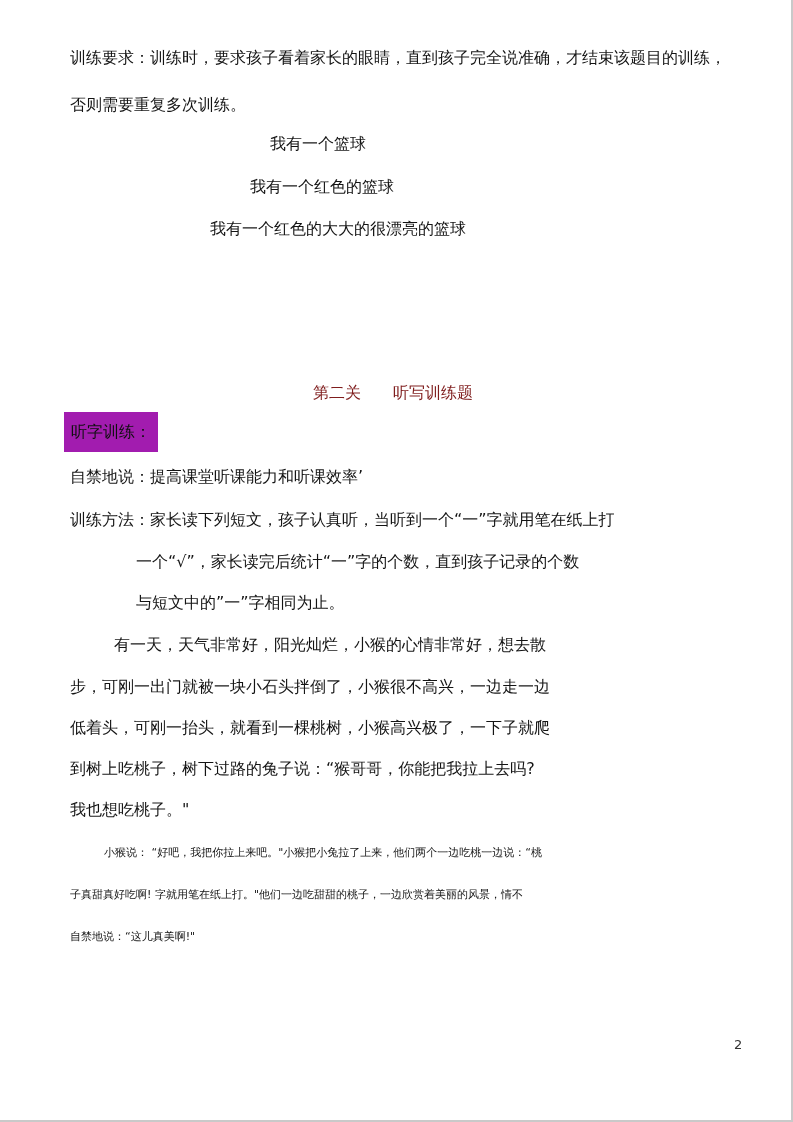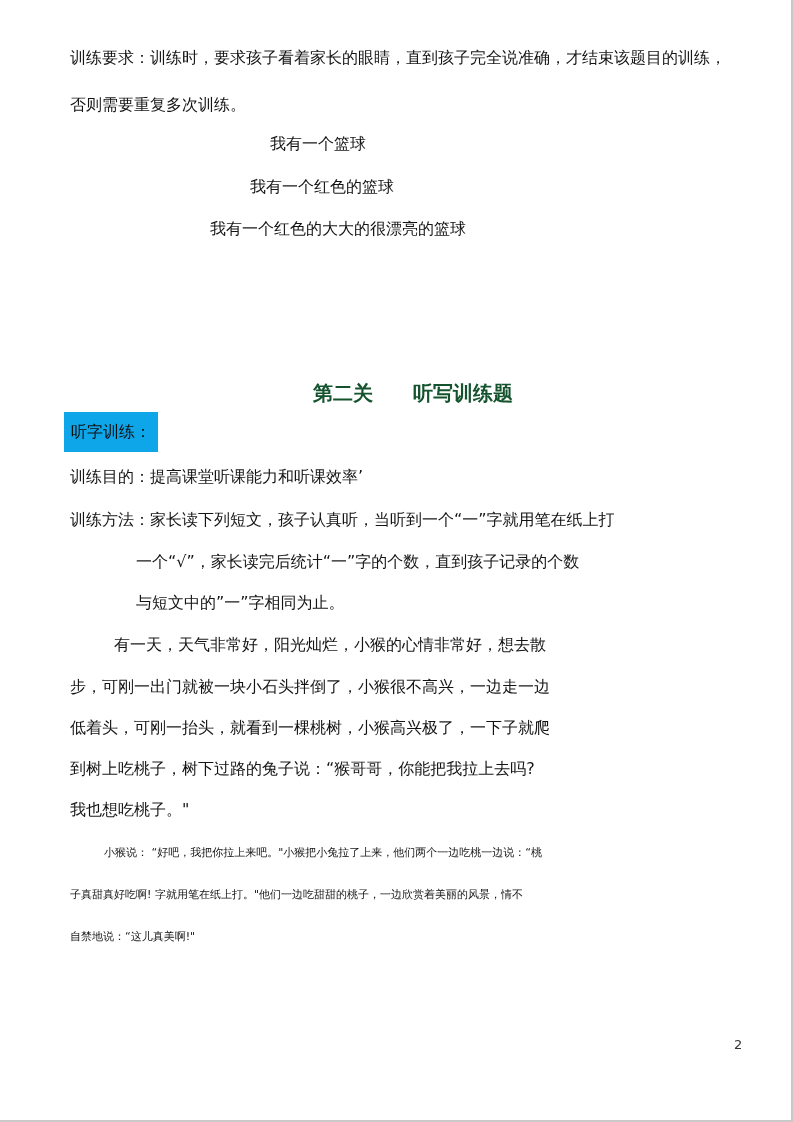--- a/index.html
+++ b/index.html
@@ -25,25 +25,25 @@
     line-height: 24px;
     white-space: nowrap;
     letter-spacing: 0px;
     color: #141414;
   }
   .ln.small {
     font-size: 11px;
   }
   .heading {
     position: absolute;
-    font-size: 20px;
-    font-weight: bold;
+    font-size: 16px;
+    font-weight: normal;
     line-height: 26px;
     white-space: nowrap;
-    color: #14532d;
+    color: #7f1d1d;
   }
   .hl-label {
     position: absolute;
     font-size: 16px;
     line-height: 40px;
     height: 40px;
     padding: 0 7px;
     white-space: nowrap;
     color: #101010;
   }
@@ -60,23 +60,23 @@
 
   <div class="ln" style="left:70px; top:93px;">否则需要重复多次训练。</div>
   <div class="ln" style="left:70px; top:46px;">训练要求：训练时，要求孩子看着家长的眼睛，直到孩子完全说准确，才结束该题目的训练，</div>
 
   <div class="ln" style="left:270px; top:132px;">我有一个篮球</div>
   <div class="ln" style="left:250px; top:175px;">我有一个红色的篮球</div>
   <div class="ln" style="left:210px; top:217px;">我有一个红色的大大的很漂亮的篮球</div>
 
   <div class="heading" style="left:313px; top:380px;">第二关　　听写训练题</div>
 
-  <div class="hl-label" style="left: 64px; top: 412px; background-color: #0ea5e9;">听字训练：</div>
+  <div class="hl-label" style="left: 64px; top: 412px; background-color: #a21caf;">听字训练：</div>
 
-  <div class="ln" style="left:70px; top:465px;">训练目的：提高课堂听课能力和听课效率’</div>
+  <div class="ln" style="left:70px; top:465px;">自禁地说：提高课堂听课能力和听课效率’</div>
 
   <div class="ln" style="left:70px; top:508px;">训练方法：家长读下列短文，孩子认真听，当听到一个“一”字就用笔在纸上打</div>
   <div class="ln" style="left:136px; top:550px;">一个“√”，家长读完后统计“一”字的个数，直到孩子记录的个数</div>
   <div class="ln" style="left:136px; top:591px;">与短文中的”一”字相同为止。</div>
 
   <div class="ln" style="left:70px; top:675px;">步，可刚一出门就被一块小石头拌倒了，小猴很不高兴，一边走一边</div>
   <div class="ln" style="left:114px; top:633px;">有一天，天气非常好，阳光灿烂，小猴的心情非常好，想去散</div>
   <div class="ln" style="left:70px; top:716px;">低着头，可刚一抬头，就看到一棵桃树，小猴高兴极了，一下子就爬</div>
   <div class="ln" style="left:70px; top:757px;">到树上吃桃子，树下过路的兔子说：“猴哥哥，你能把我拉上去吗?</div>
   <div class="ln" style="left:70px; top:798px;">我也想吃桃子。"</div>

